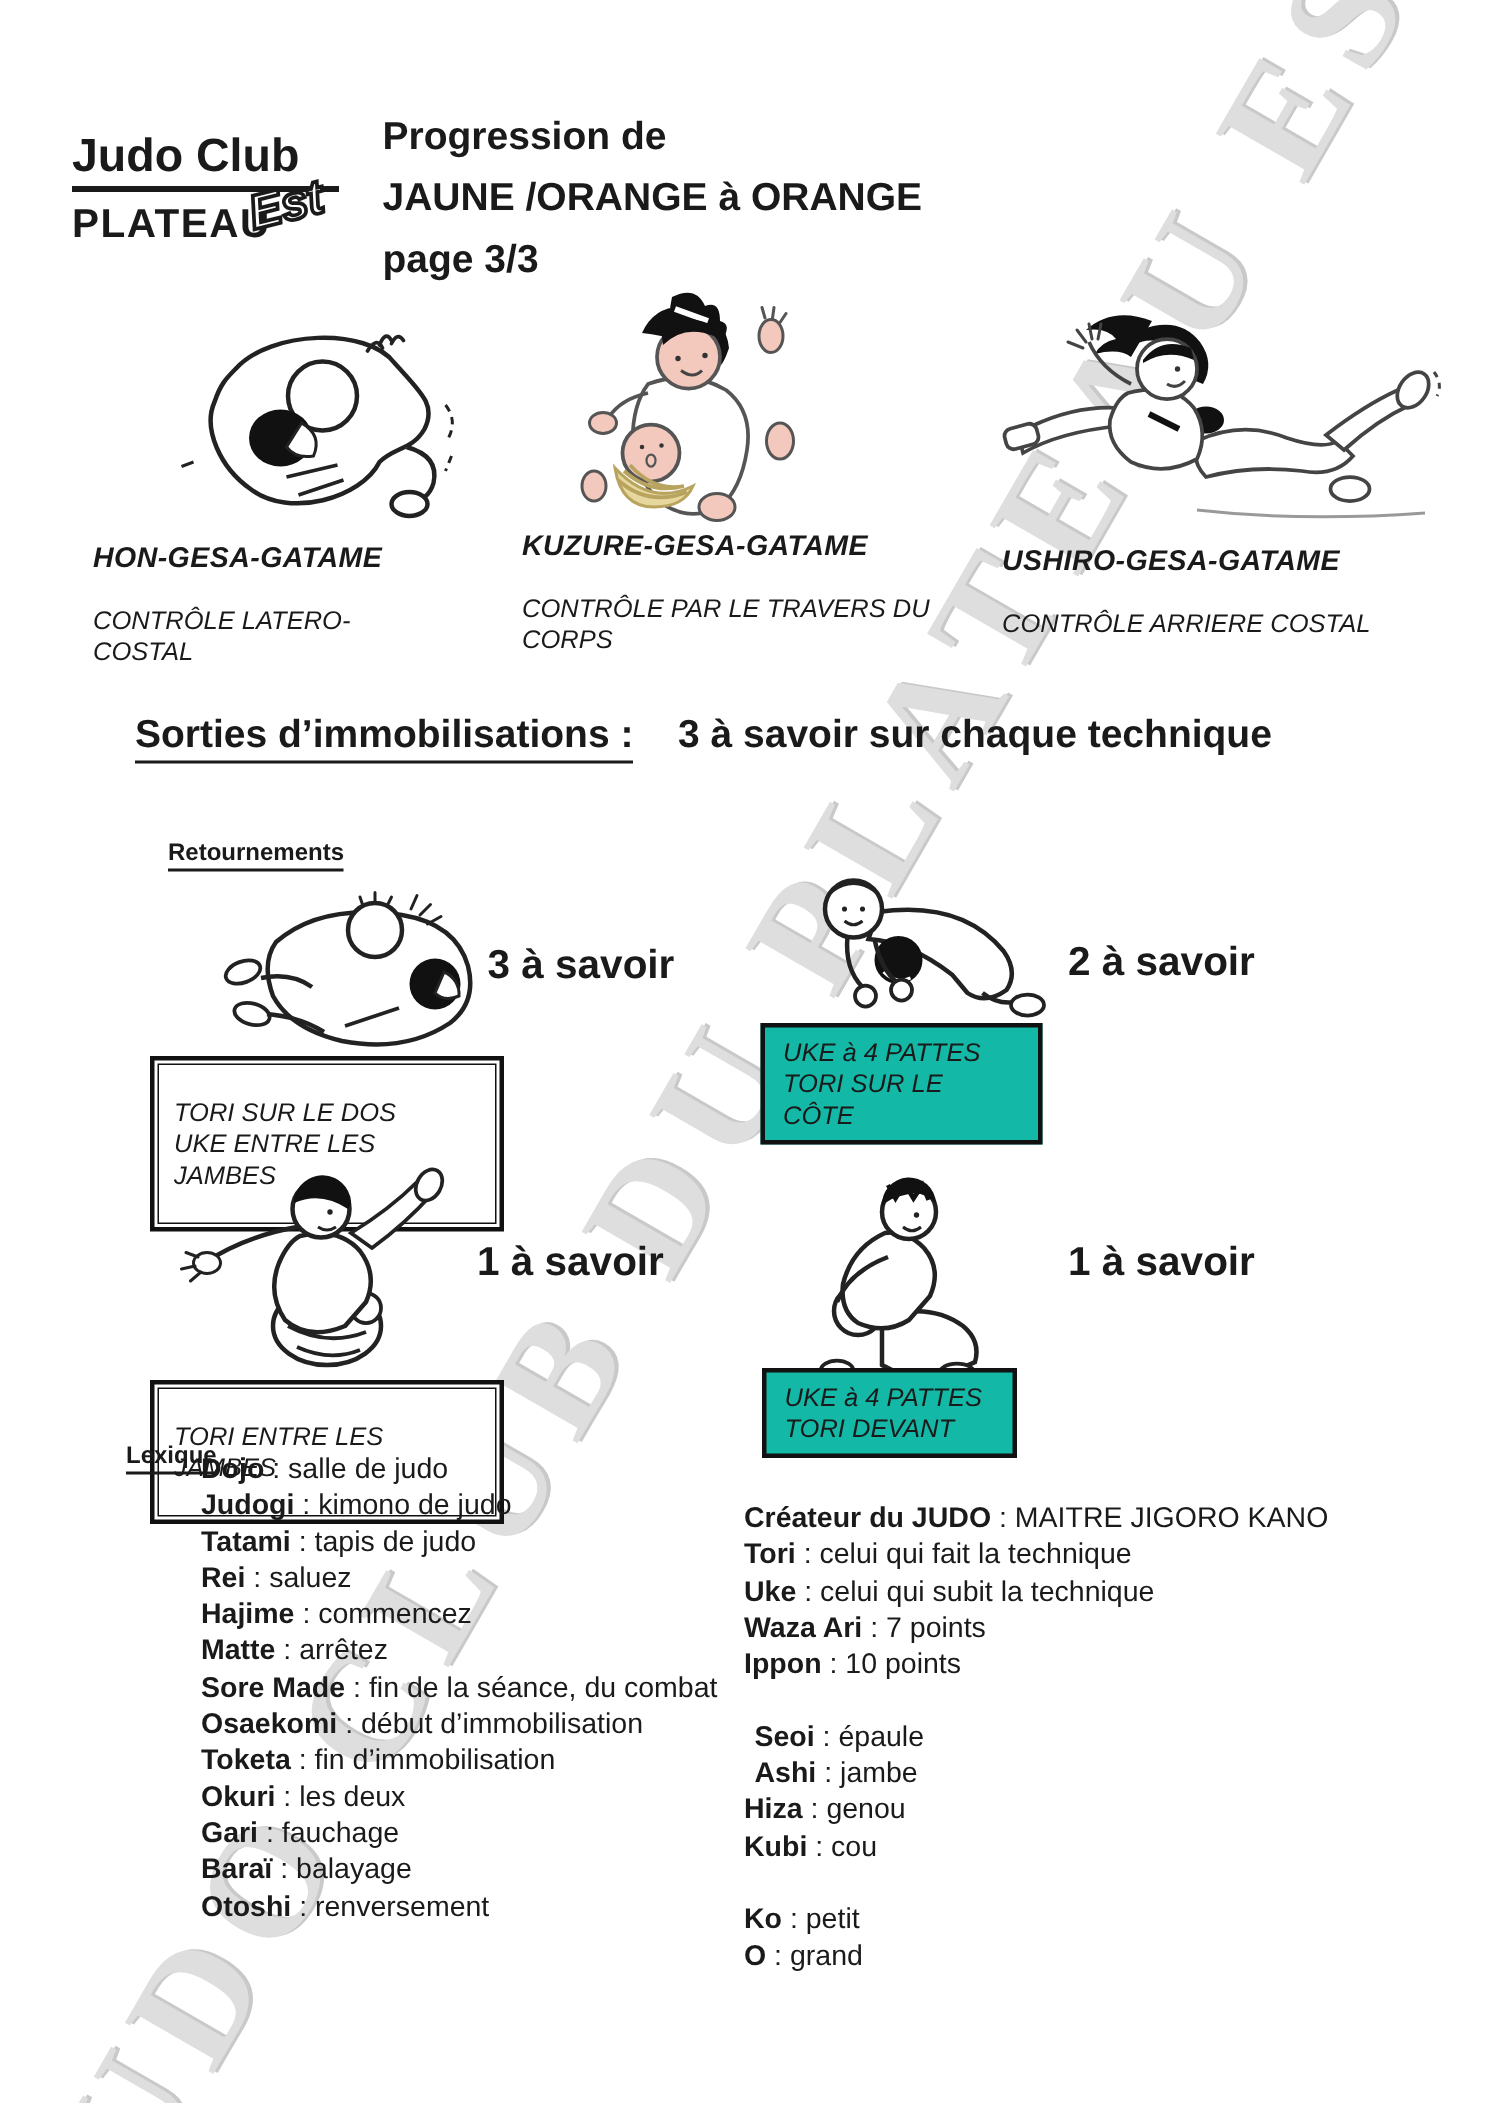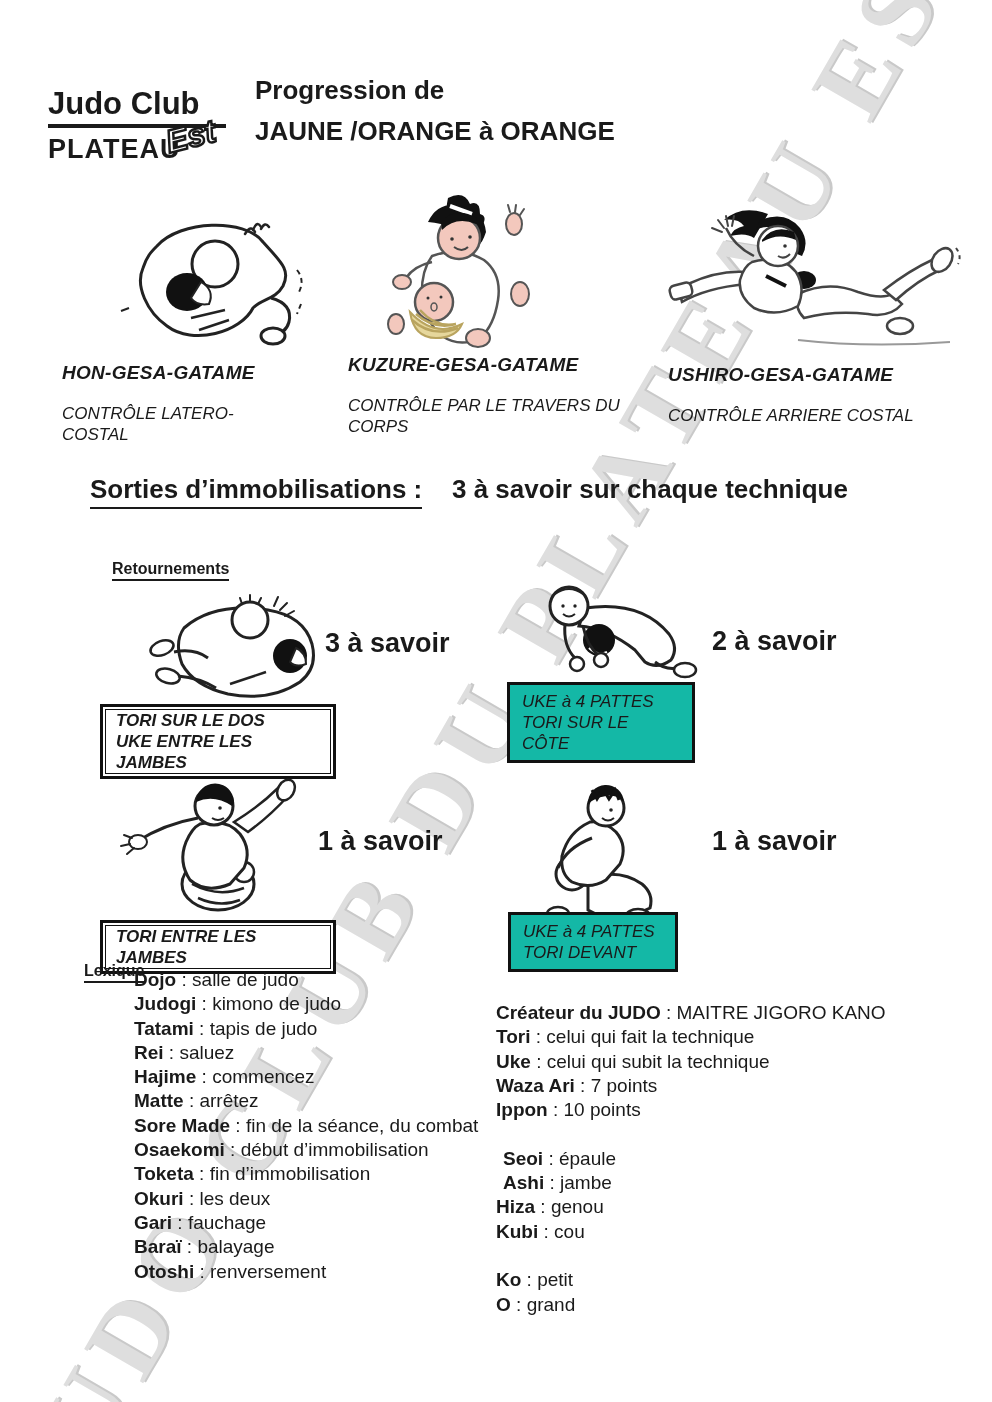--- a/index.html
+++ b/index.html
@@ -33,21 +33,21 @@
   .caption .tname{font-weight:bold;font-size:19px;letter-spacing:.3px;}
   .caption .tdesc{font-size:17px;line-height:21px;white-space:pre-line;margin-top:19px;}
   
   .sorties-label{left:90px;top:474px;font-weight:bold;font-size:26px;
     border-bottom:2.5px solid #1a1a1a;padding-bottom:2px;}
   .sorties-note{left:452px;top:474px;font-weight:bold;font-size:26px;}
   .subheading{font-weight:bold;font-size:16px;border-bottom:2.5px solid #1a1a1a;padding-bottom:1px;}
   .count-label{font-weight:bold;font-size:27px;}
   
   .box-double{border:3px solid #111;padding:2px;background:#fff;}
-  .box-double .inner{border:1.5px solid #111;padding:0 10px;font-weight:bold;}
+  .box-double .inner{border:1.5px solid #111;padding:21px 10px;}
   .box-single{border:3.5px solid #111;padding:6px 12px;background:#14b8a6;}
   .box-text{font-style:italic;font-size:17px;line-height:21px;white-space:pre-line;}
   
   .lex-col{font-size:19px;line-height:24.3px;}
   .lex-row{height:24.3px;white-space:nowrap;}
   .lex-row .term{font-weight:bold;}
   .lex-row.indent{padding-left:7px;}
   svg{display:block;}
 </style>
 </head>
@@ -59,20 +59,21 @@
 
   <div class="layer logo">
     <div class="logo-line1">Judo Club</div>
     <div class="logo-rule"></div>
     <span class="logo-line2">PLATEAU</span><span class="logo-badge">Est</span>
   </div>
 
   <div class="layer title">
     <div>Progression de</div>
     <div>JAUNE /ORANGE à ORANGE</div>
+    <div>page 3/3</div>
   </div>
 
   <div class="layer" style="left:95px;top:212px;">
     <svg width="225" height="140" viewBox="0 0 225 140">
       <path d="M62,34 C85,8 150,6 168,30 C186,50 196,58 188,74 C180,88 168,86 158,96 C146,120 98,134 72,114 C52,100 40,74 48,56 C52,44 56,40 62,34 Z" fill="#fff" stroke="#222" stroke-width="3"></path>
       <circle cx="120" cy="52" r="23" fill="#fff" stroke="#222" stroke-width="3"></circle>
       <ellipse cx="92" cy="80" rx="21" ry="19" fill="#111"></ellipse>
       <path d="M106,70 q14,8 8,22 q-12,2 -18,-6 Z" fill="#fff" stroke="#222" stroke-width="2"></path>
       <path d="M150,22 q6,-10 10,-2 M158,18 q4,-10 8,-3 M166,17 q4,-8 8,-2" stroke="#222" fill="none" stroke-width="2.5" stroke-linecap="round"></path>
       <path d="M176,86 q22,6 18,24 q-4,14 -20,12" fill="#fff" stroke="#222" stroke-width="3"></path>

